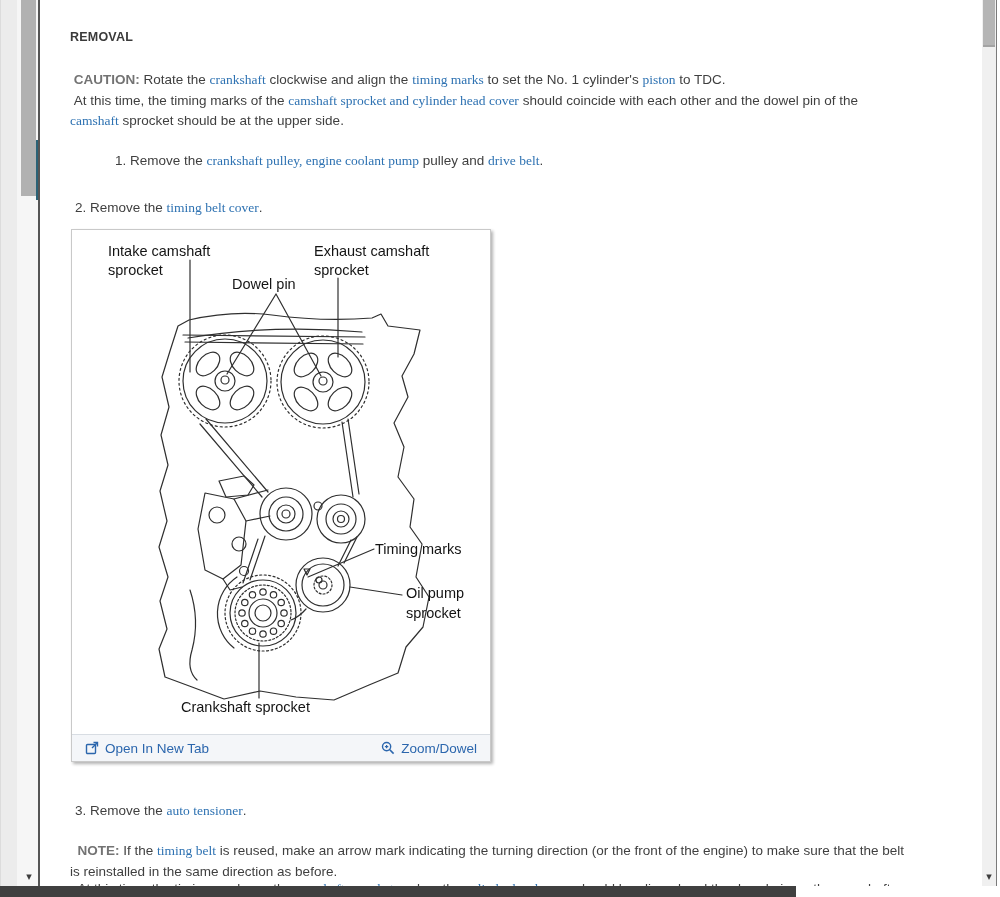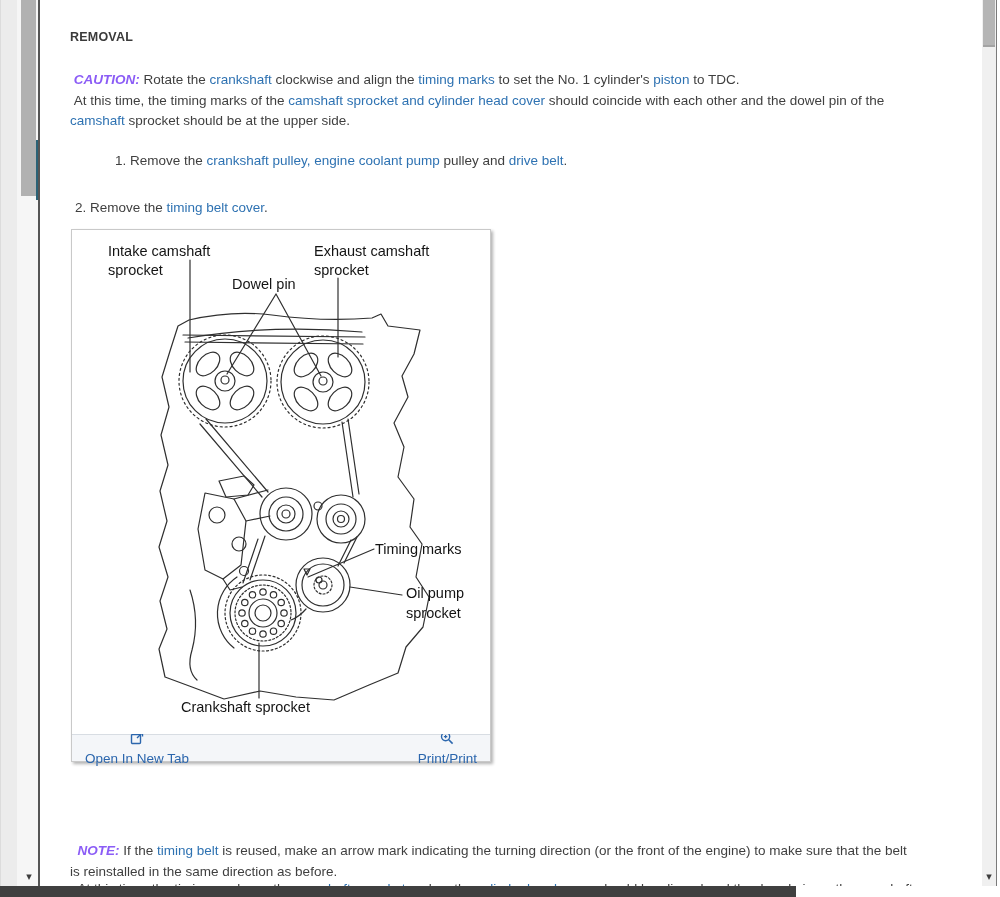--- a/index.html
+++ b/index.html
@@ -26,42 +26,42 @@
   .right-border   { left:996px; top:0; width:1px; height:886px; background:#7a7a7a; }
 
   
   .taskbar { left:0; top:886px; width:796px; height:11px; background:#404040; overflow:hidden;text-align:center; }
   .task-time { position:absolute; left:929px; top:3px; font-size:11px; color:#b9b9b9; }
 
   
   .main { left:40px; top:0; width:942px; height:886px; background:#fff; overflow:hidden; }
   .doc-title { left:30px; top:30px; font-size:12.5px; font-weight:bold; color:#3a3a3a; letter-spacing:.2px; }
   .para { line-height:20.7px; font-size:13.5px; white-space:pre-wrap; width:912px; color:#3f3f3f; }
-  .para .bold { font-weight:bold; color:#8b5cf6;font-style:italic; }
-  .para .lnk  { color:var(--link,#2e72b2); cursor:pointer; }
+  .para .bold { font-weight:bold; color:#737373; }
+  .para .lnk  { color:var(--link,#2e72b2); cursor:pointer;font-family:Liberation Serif, serif; }
   #caution { left:30px; top:70px; }
   #step1   { left:35px; top:151px;margin-left:40px; }
   #step2   { left:35px; top:171px;margin-top:27px; }
   #step3   { left:35px; top:801px; }
   #note    { left:30px; top:841px; }
   #partial { left:30px; top:879px; }
 
   
   .figure {
     left:31px; top:229px; width:420px; height:533px;
     border:1px solid #c9c9c9; background:#fff;
     box-shadow:2px 2px 3px rgba(0,0,0,.30);
     text-align:right;
   }
   .fig-img { position:relative; width:418px; height:504px; background:#fff; }
   .fig-footer {
     width:418px; height:27px; border-top:1px solid #d8dde3; background:#f4f6f9;
     display:flex; justify-content:space-between; align-items:center; padding:0 13px;
   }
-  .fig-link { display:flex; align-items:center; gap:6px; font-size:13.5px; color:#2b66ad; cursor:pointer;flex-direction:column; }
+  .fig-link { display:flex; align-items:center; gap:6px; font-size:13.5px; color:#2b66ad; cursor:pointer; }
   .fig-link svg { display:block; }
 
   svg.diagram text { font-family:"Liberation Sans", sans-serif; font-size:14.5px; fill:#141414; }
   svg.diagram { stroke-linecap:round; stroke-linejoin:round; }
 </style>
 </head>
 <body>
 
 <div class="screen">
 
@@ -203,25 +203,26 @@
             <path d="M7,7 L12.5,1.5 M8.5,1.5 H12.5 V5.5" fill="none" stroke="#2b66ad" stroke-width="1.4"></path>
           </svg>
           <span>Open In New Tab</span>
         </div>
         <div class="fig-link">
           <svg width="14" height="14" viewBox="0 0 14 14">
             <circle cx="5.6" cy="5.6" r="4.1" fill="none" stroke="#2b66ad" stroke-width="1.4"></circle>
             <path d="M8.8,8.8 L12.6,12.6" stroke="#2b66ad" stroke-width="1.6"></path>
             <path d="M5.6,3.9 V7.3 M3.9,5.6 H7.3" stroke="#2b66ad" stroke-width="1.2"></path>
           </svg>
-          <span>Print/Print</span>
+          <span>Zoom/Dowel</span>
         </div>
       </div>
     </div>
 
+    <div class="abs para" id="step3"><span>3. Remove the </span><span class="lnk">auto tensioner</span><span>.</span></div>
     <div class="abs para" id="note"><span class="bold">  NOTE: </span><span>If the </span><span class="lnk">timing belt</span><span> is reused, make an arrow mark indicating the turning direction (or the front of the engine) to make sure that the belt</span><br><span>is reinstalled in the same direction as before.</span></div>
     <div class="abs para" id="partial"><span>  At this time, the timing marks on the </span><span class="lnk">camshaft sprocket</span><span> and on the </span><span class="lnk">cylinder head cover</span><span> should be aligned and the dowel pin on the camshaft</span></div>
   </div>
 
   <div class="abs rscroll-track"></div>
   <div class="abs rscroll-thumb"></div>
   <div class="abs rscroll-arrow scroll-arrow">▾</div>
   <div class="abs right-border"></div>
 
   <div class="abs taskbar">

